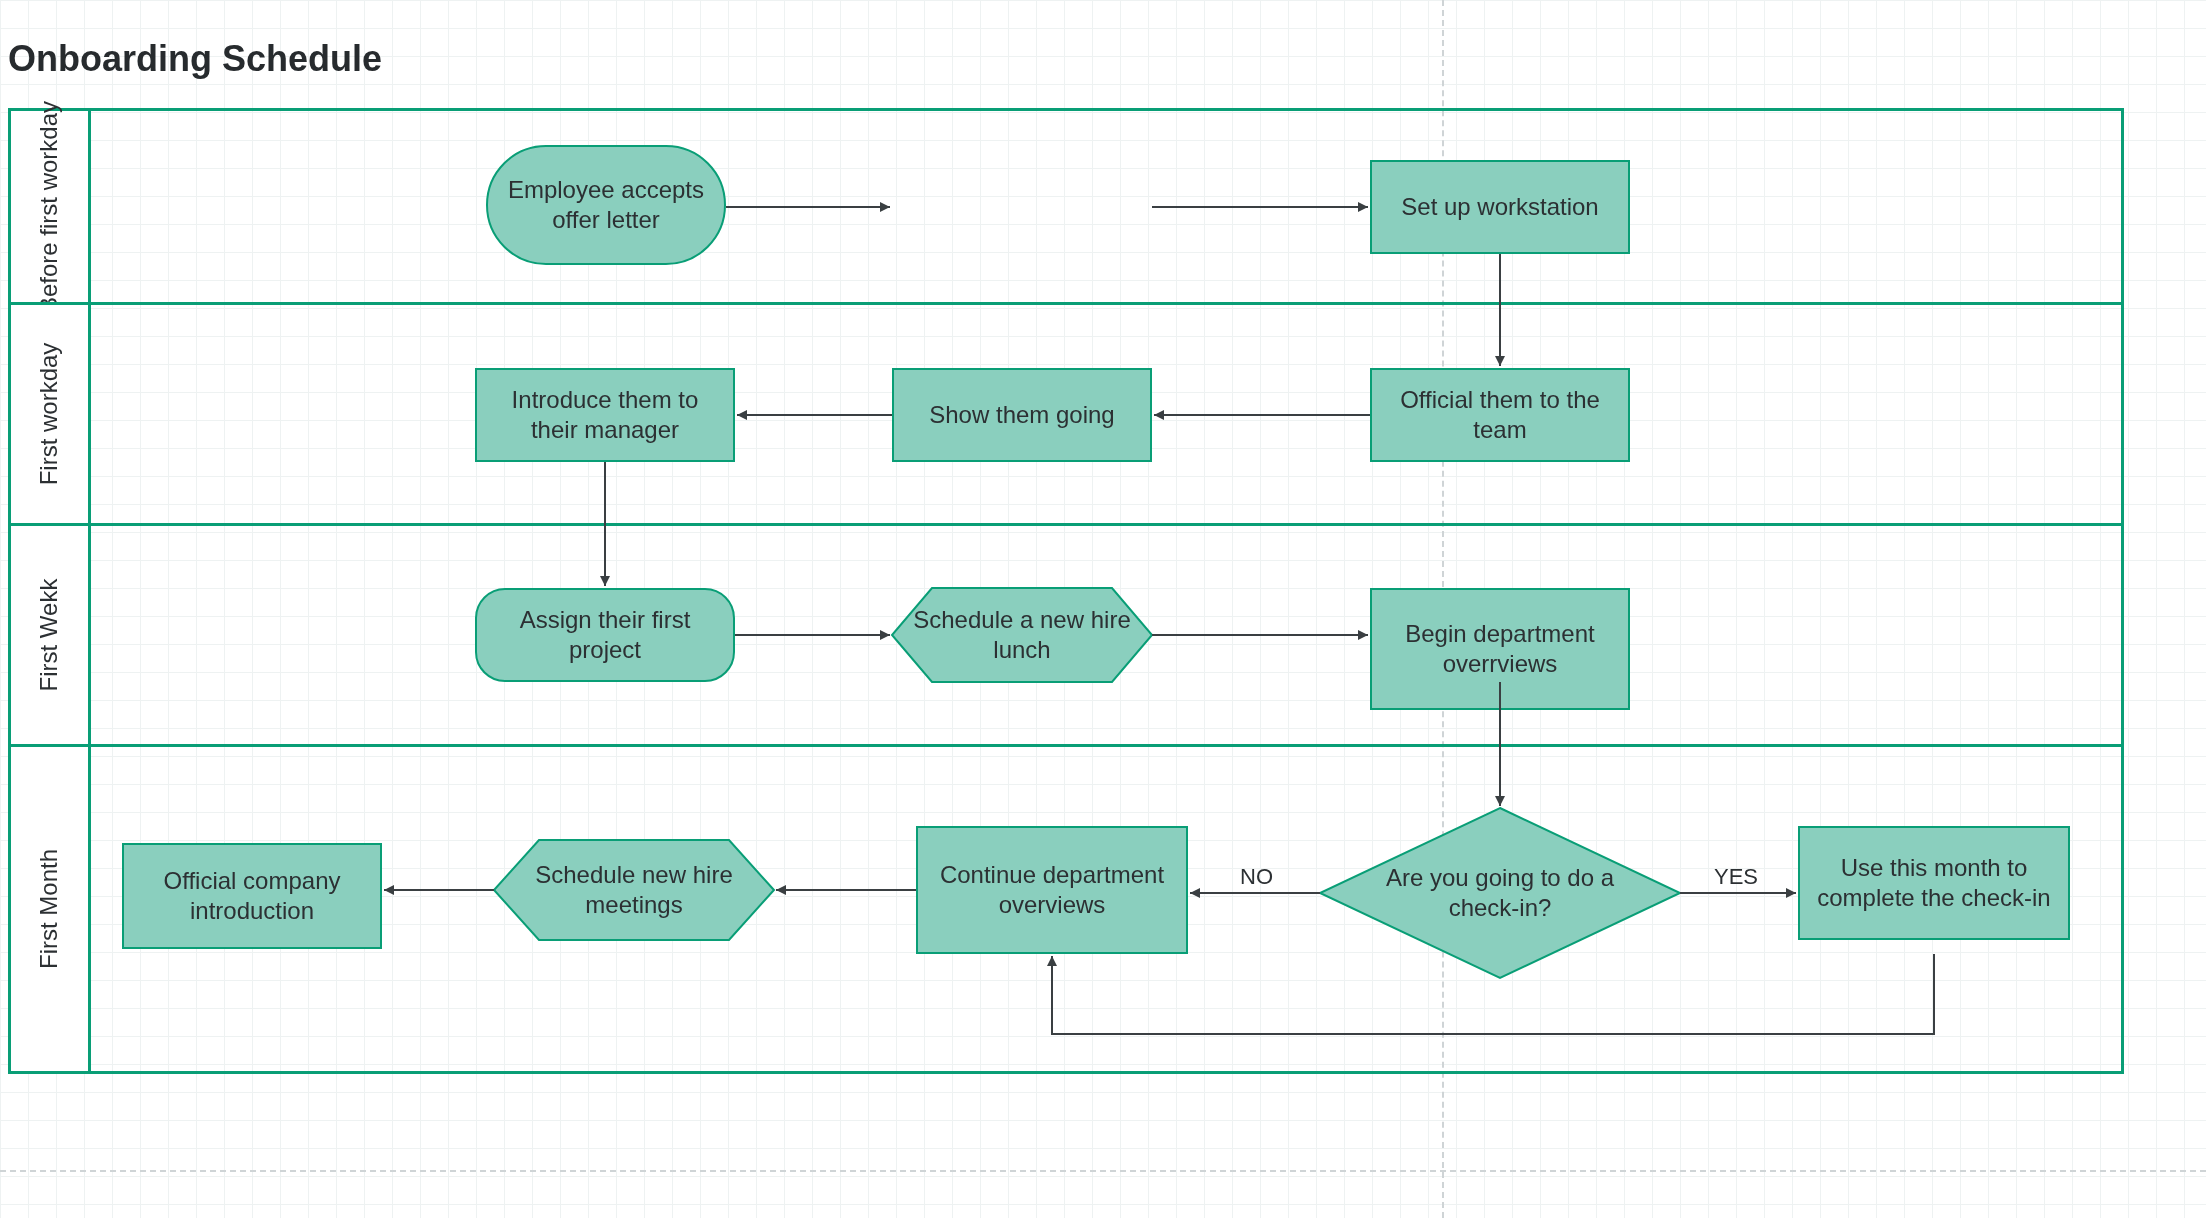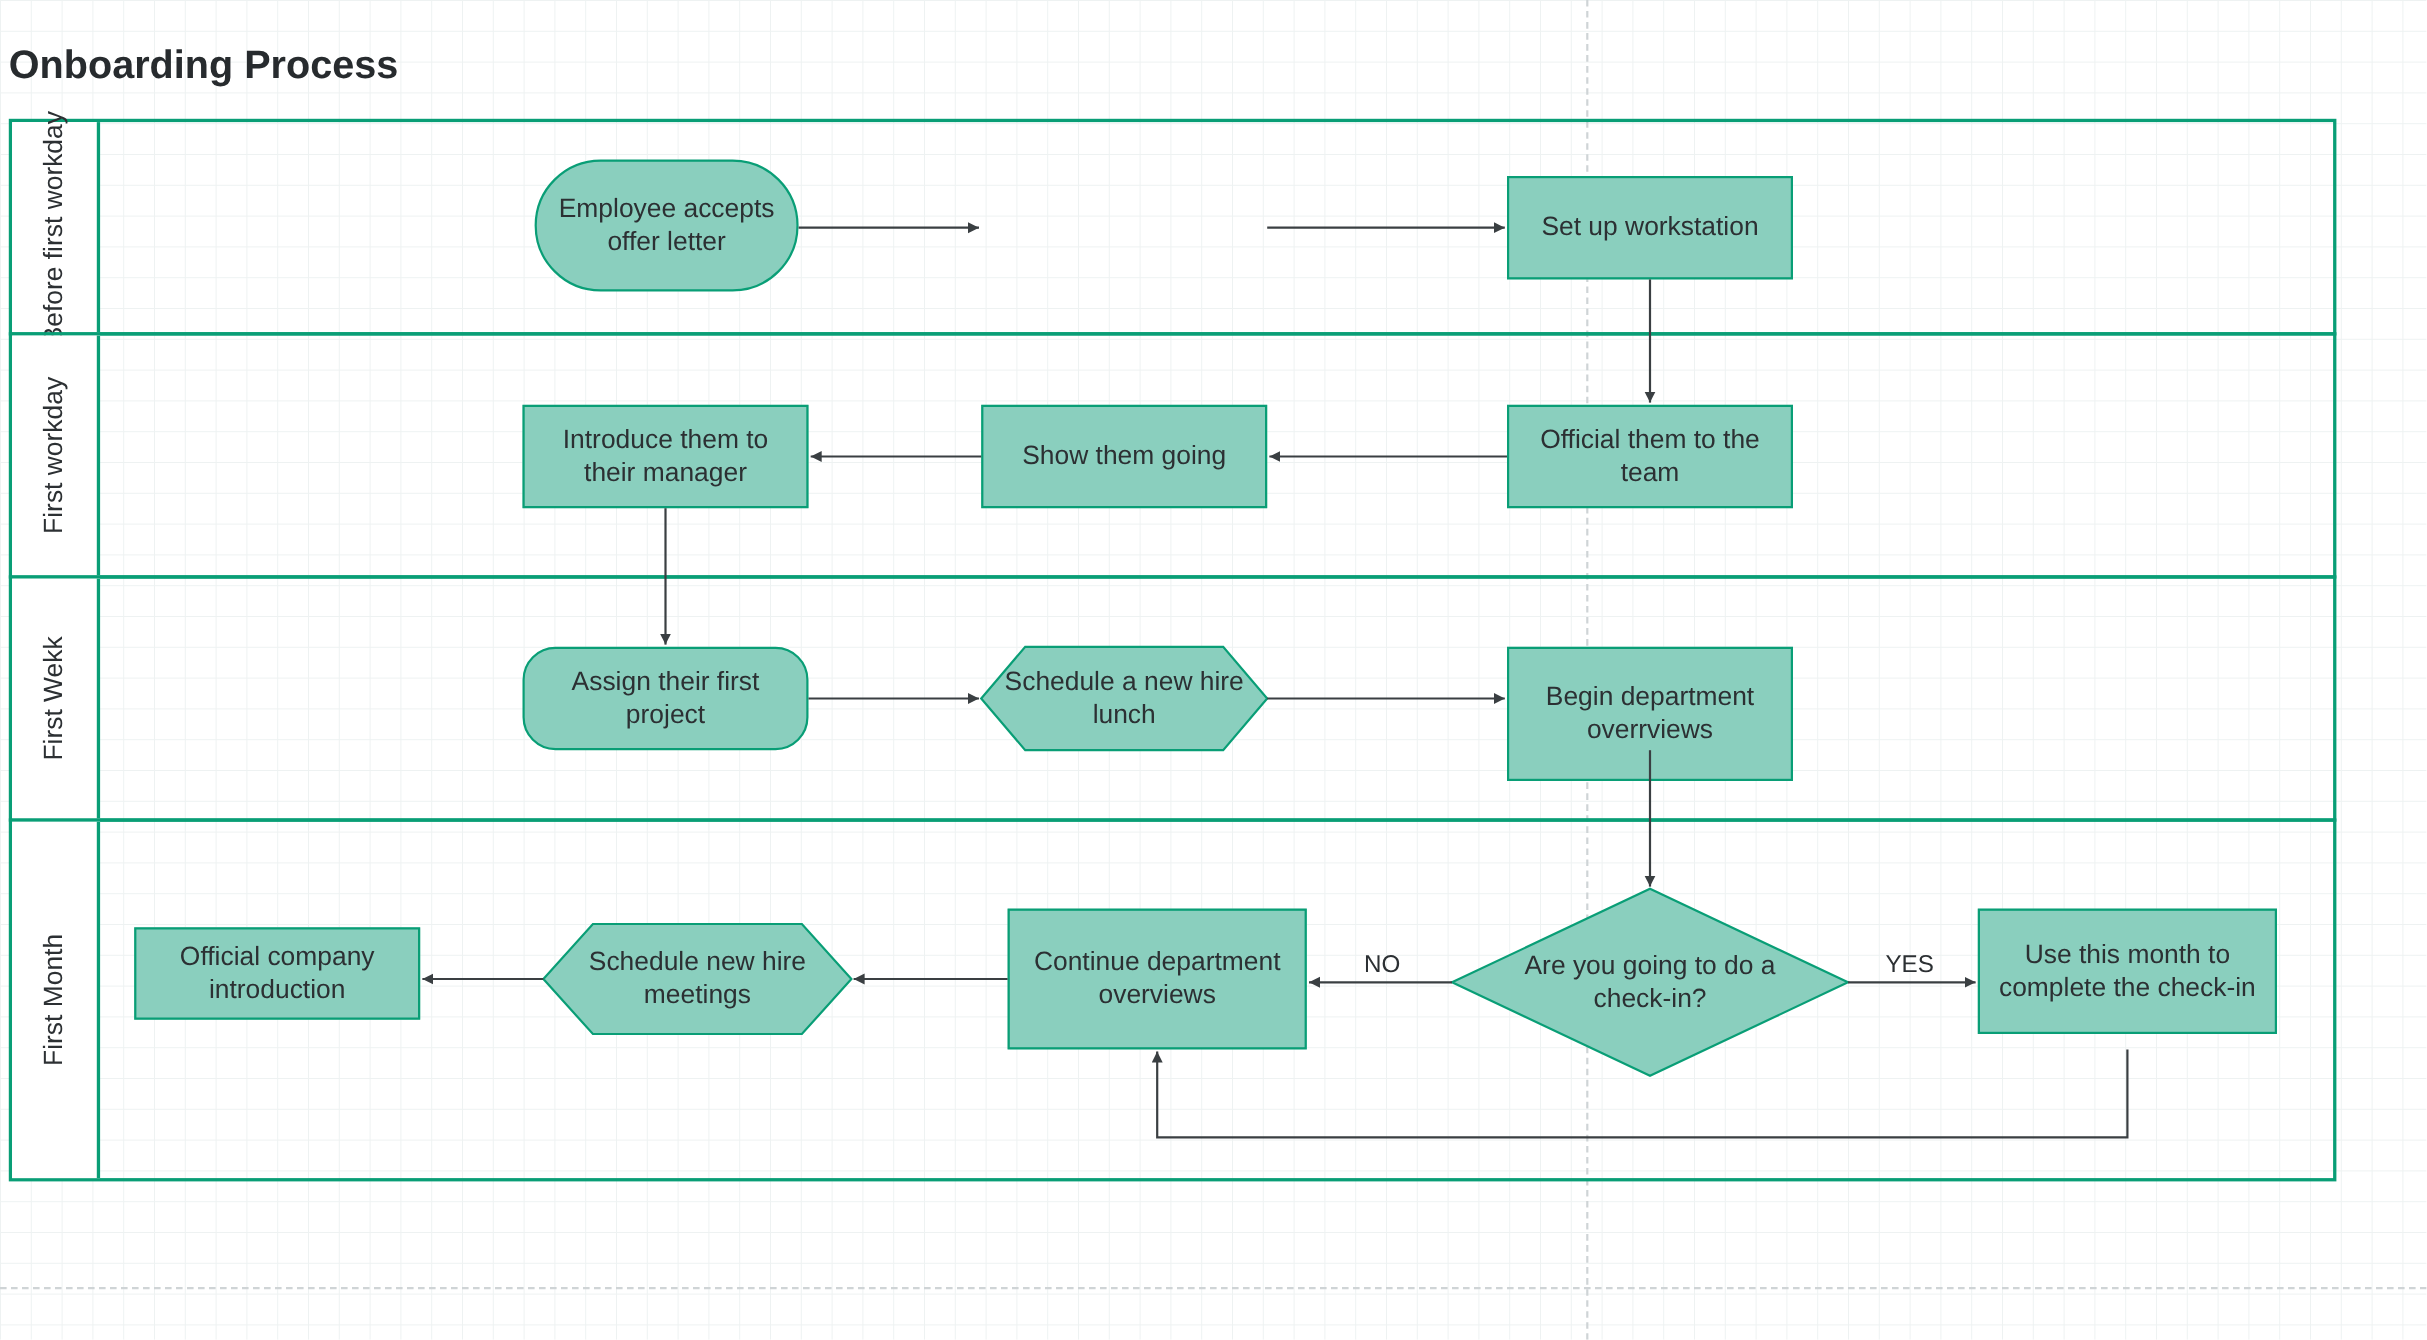--- a/index.html
+++ b/index.html
@@ -89,21 +89,21 @@
   }
 </style>
 </head>
 <body>
 
 <div class="canvas">
 
   <div class="page-break-v" style="left:1442px;"></div>
   <div class="page-break-h" style="top:1170px; left:0; width:2206px;"></div>
 
-  <div class="title">Onboarding Process</div>
+  <div class="title">Onboarding Schedule</div>
 
   <div class="swimlane" style="left:8px; top:108px; width:2116px; height:197px;">
     <div class="lane-label" style="left:0; top:0; width:80px; height:100%;">
       <span>Before first workday</span>
     </div>
   </div>
 
   <div class="swimlane" style="left:8px; top:302px; width:2116px; height:224px;">
     <div class="lane-label" style="left:0; top:0; width:80px; height:100%;">
       <span>First workday</span>
@@ -149,21 +149,21 @@
 
   <div class="node rect" style="left:1798px; top:826px; width:272px; height:114px;">Use this month to complete the check-in</div>
 
   <div class="node rect" style="left:916px; top:826px; width:272px; height:128px;">Continue department overviews</div>
 
   <svg style="left:494px; top:840px; width:280px; height:100px;">
     <polygon points="45,0 235,0 280,50 235,100 45,100 0,50" fill="#8acfbe" stroke="#099e76" stroke-width="2"></polygon>
   </svg>
   <div class="node" style="left:494px; top:840px; width:280px; height:100px;">Schedule new hire meetings</div>
 
-  <div class="node rect" style="left:122px; top:843px; width:260px; height:84px;">Official company introduction</div>
+  <div class="node rect" style="left:122px; top:843px; width:260px; height:106px;">Official company introduction</div>
 
   <svg width="2206" height="1218">
     <defs>
       <marker id="ah" markerWidth="12" markerHeight="12" refX="10" refY="5" orient="auto" markerUnits="userSpaceOnUse">
         <path d="M0,0 L10,5 L0,10 Z" fill="#3a3f42"></path>
       </marker>
     </defs>
     <g stroke="#3a3f42" stroke-width="2" fill="none" marker-end="url(#ah)">
 
       <line x1="726" y1="207" x2="890" y2="207"></line>

